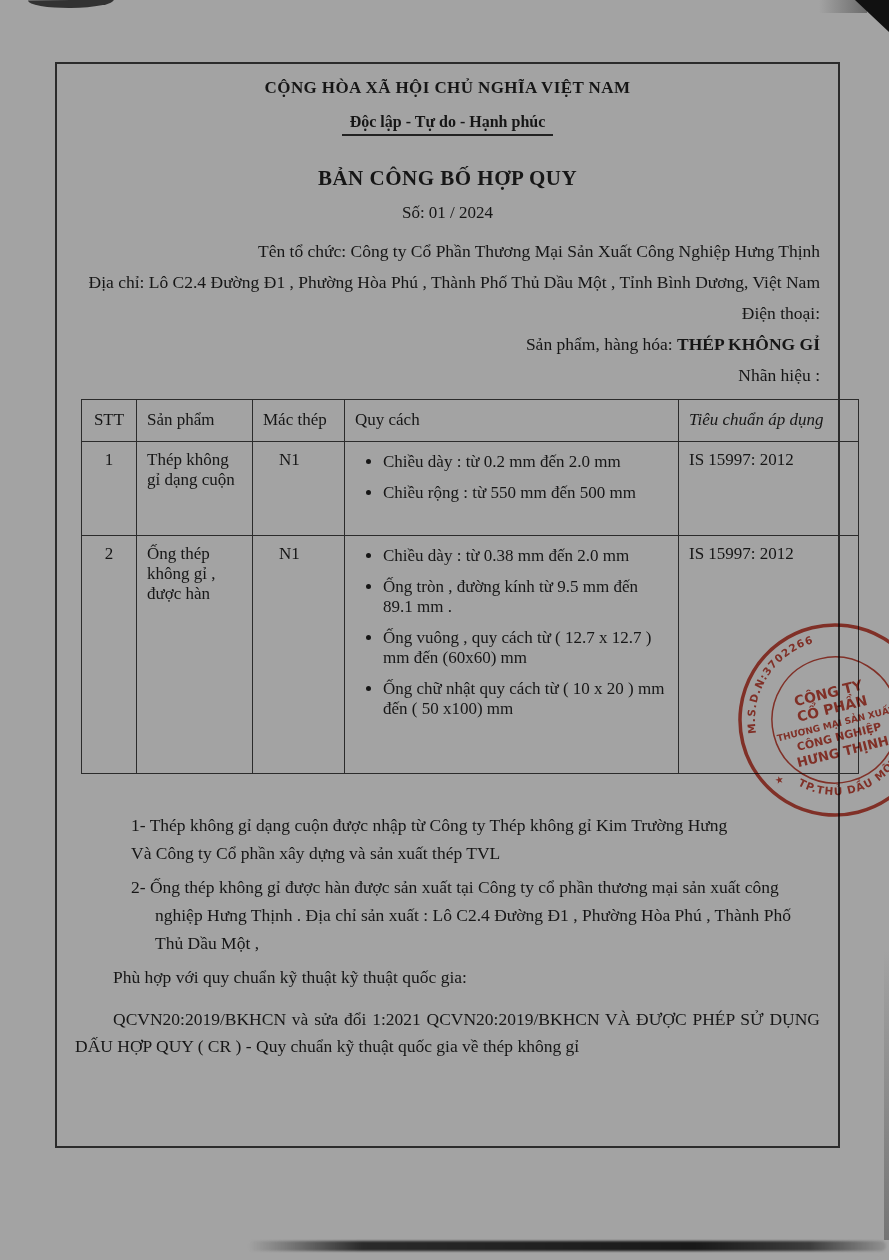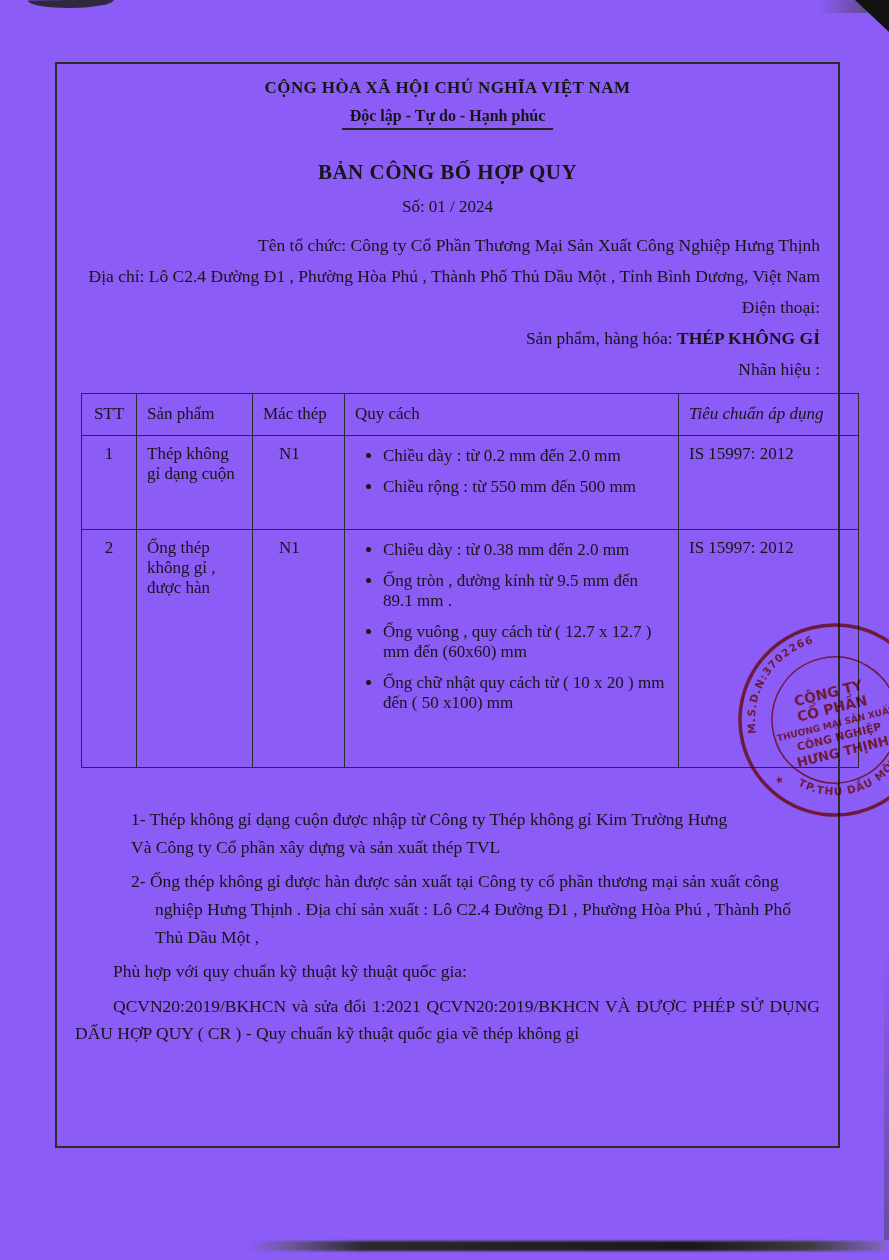--- a/index.html
+++ b/index.html
@@ -4,21 +4,21 @@
 <style>
   * { box-sizing: border-box; }
   html, body { margin: 0; padding: 0; }
   body { background: #e9e9e9; }
 
   .page {
     position: relative;
     width: 889px;
     height: 1260px;
     margin: 0 auto;
-    background: #8b5cf6;
+    background: #a3a3a3;
     overflow: hidden;
     font-family: "Liberation Serif", "DejaVu Serif", serif;
     color: #161616;
   }
 
   .doc-frame {
     position: absolute;
     left: 55px;
     top: 62px;
     width: 785px;
@@ -26,21 +26,21 @@
     border: 2px solid #2b2b2b;
     padding: 14px 18px 0 18px;
   }
 
   .national-title {
     text-align: center;
     font-weight: bold;
     font-size: 17px;
     letter-spacing: .4px;
   }
-  .motto-wrap { text-align: center; margin-top: 9px; }
+  .motto-wrap { text-align: center; margin-top: 15px; }
   .motto {
     display: inline-block;
     font-weight: bold;
     font-size: 16px;
     padding: 0 8px 3px 8px;
     border-bottom: 2px solid #222;
   }
 
   .doc-title {
     text-align: center;
@@ -85,21 +85,21 @@
   td.c-qc ul { margin: 2px 0 0 0; padding-left: 28px; }
   td.c-qc li { margin-bottom: 11px; }
   .spec tbody tr:nth-child(1) td { height: 94px; }
   .spec tbody tr:nth-child(2) td { height: 238px; }
 
   .notes { margin-top: 38px; font-size: 17.5px; line-height: 1.58; }
   .note-1 { margin-left: 56px; }
   .note-2 { margin-left: 56px; margin-top: 7px; padding-left: 24px; text-indent: -24px; }
   .province { margin-left: 38px; margin-top: 7px; }
   .conformity { margin-left: 38px; margin-top: 7px; }
-  .qcvn { margin-top: 7px; text-align: justify; text-indent: 38px; }
+  .qcvn { margin-top: 14px; text-align: justify; text-indent: 38px; }
 
   
   .stamp {
     position: absolute;
     left: 735px;
     top: 620px;
     opacity: .92;
     mix-blend-mode: multiply;
   }
   .stamp .ring { fill: none; stroke: #c43a2b; stroke-width: 3.5; }

